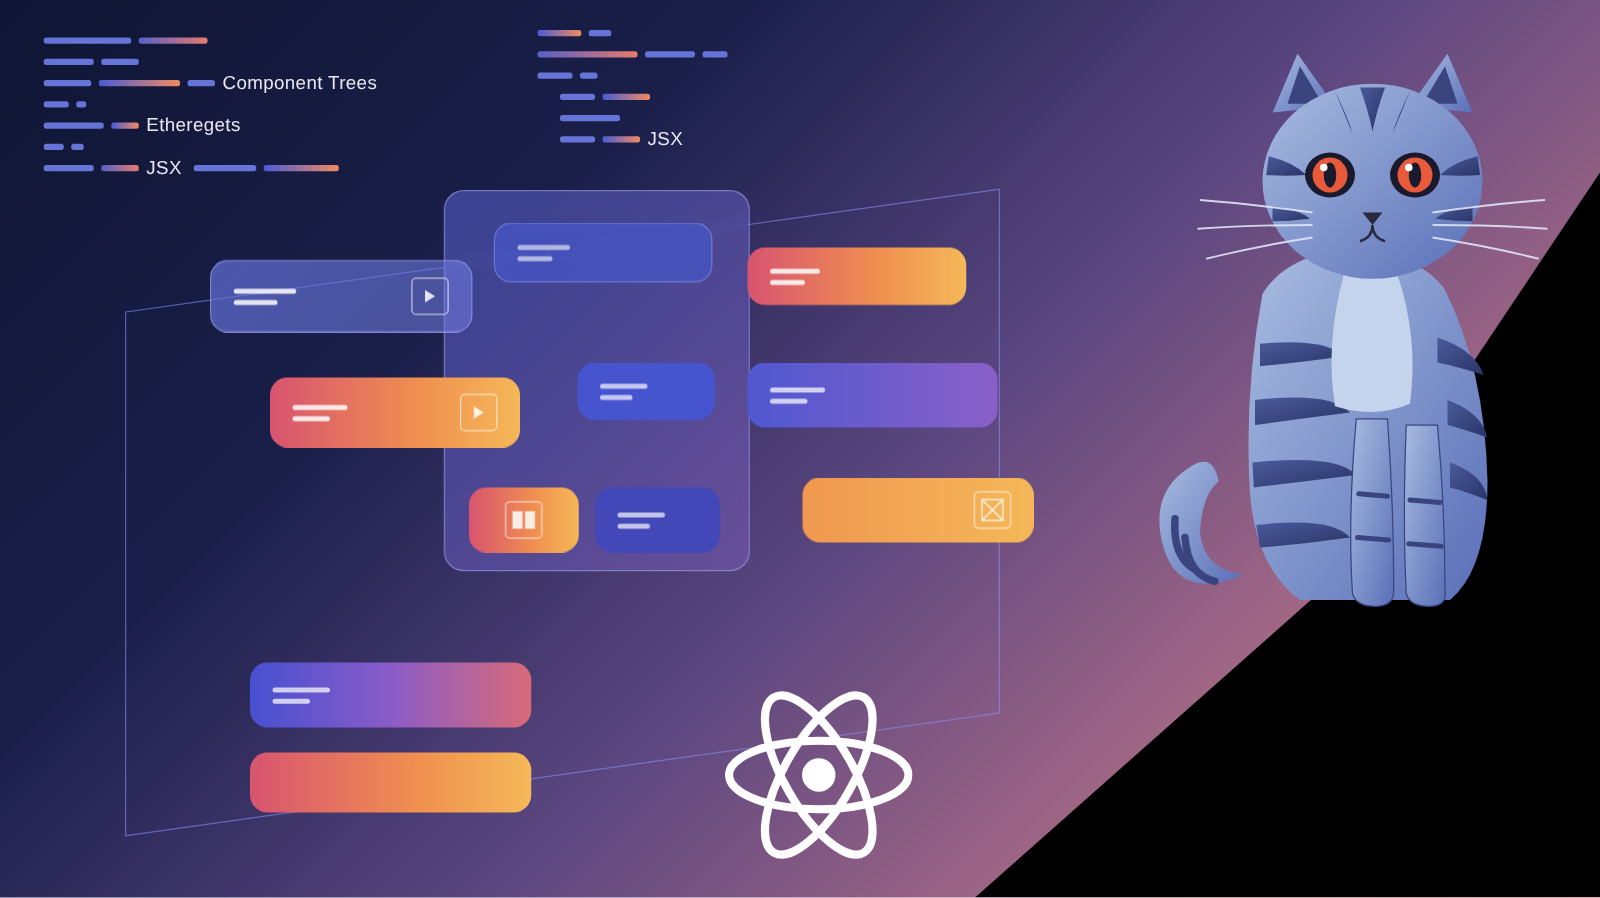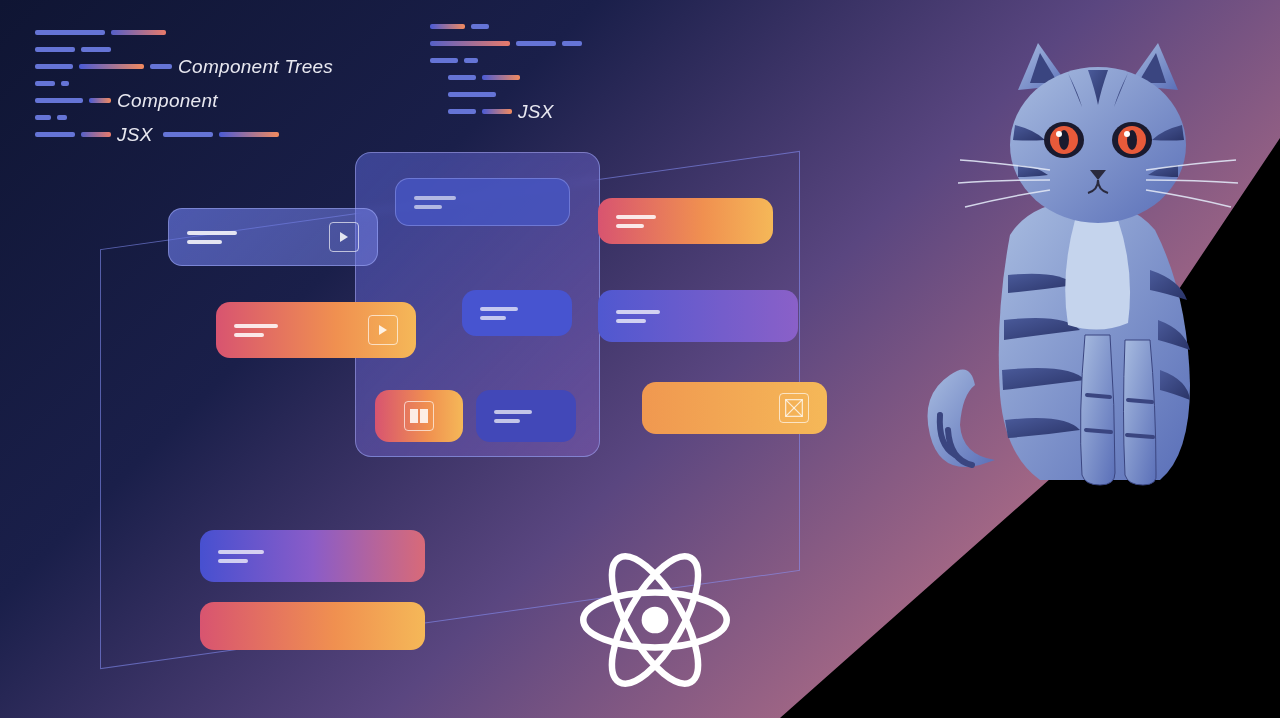--- a/index.html
+++ b/index.html
@@ -29,25 +29,24 @@
 .code-group.g2 { left: 430px; top: 22px; width: 300px; }
 
 .code-line { display: flex; align-items: center; gap: 6px; margin-bottom: 8px; height: 9px; }
 .seg { height: 5px; border-radius: 2px; display: inline-block; }
 .seg.blue { background: #6574d6; }
 .seg.orange { background: linear-gradient(90deg, #4a5bd6, #f28a5e); }
 .seg.grad { background: linear-gradient(90deg, #5560c8, #e87a6a); }
 
 .label-text {
   color: #e8e8f0;
-  font-size: 19px;
+  font-size: 15px;
   font-weight: 400;
   letter-spacing: 0.3px;
   white-space: nowrap;
-  font-style: italic;
 }
 
 
 .wireframe {
   position: absolute;
   left: 100px;
   top: 200px;
   width: 700px;
   height: 420px;
   border: 1.5px solid rgba(138,150,255,0.55);
@@ -149,21 +148,21 @@
       <span class="seg blue" style="width:22px"></span>
       <span class="label-text">Component Trees</span>
     </div>
   <div class="code-line">
       <span class="seg blue" style="width:20px"></span>
       <span class="seg blue" style="width:8px"></span>
     </div>
   <div class="code-line">
       <span class="seg blue" style="width:48px"></span>
       <span class="seg orange" style="width:22px"></span>
-      <span class="label-text">Component</span>
+      <span class="label-text">Etheregets</span>
     </div>
   <div class="code-line">
       <span class="seg blue" style="width:16px"></span>
       <span class="seg blue" style="width:10px"></span>
     </div>
   <div class="code-line">
       <span class="seg blue" style="width:40px"></span>
       <span class="seg grad" style="width:30px"></span>
       <span class="label-text">JSX</span>
       <span class="seg blue" style="width:50px;margin-left:4px"></span>

